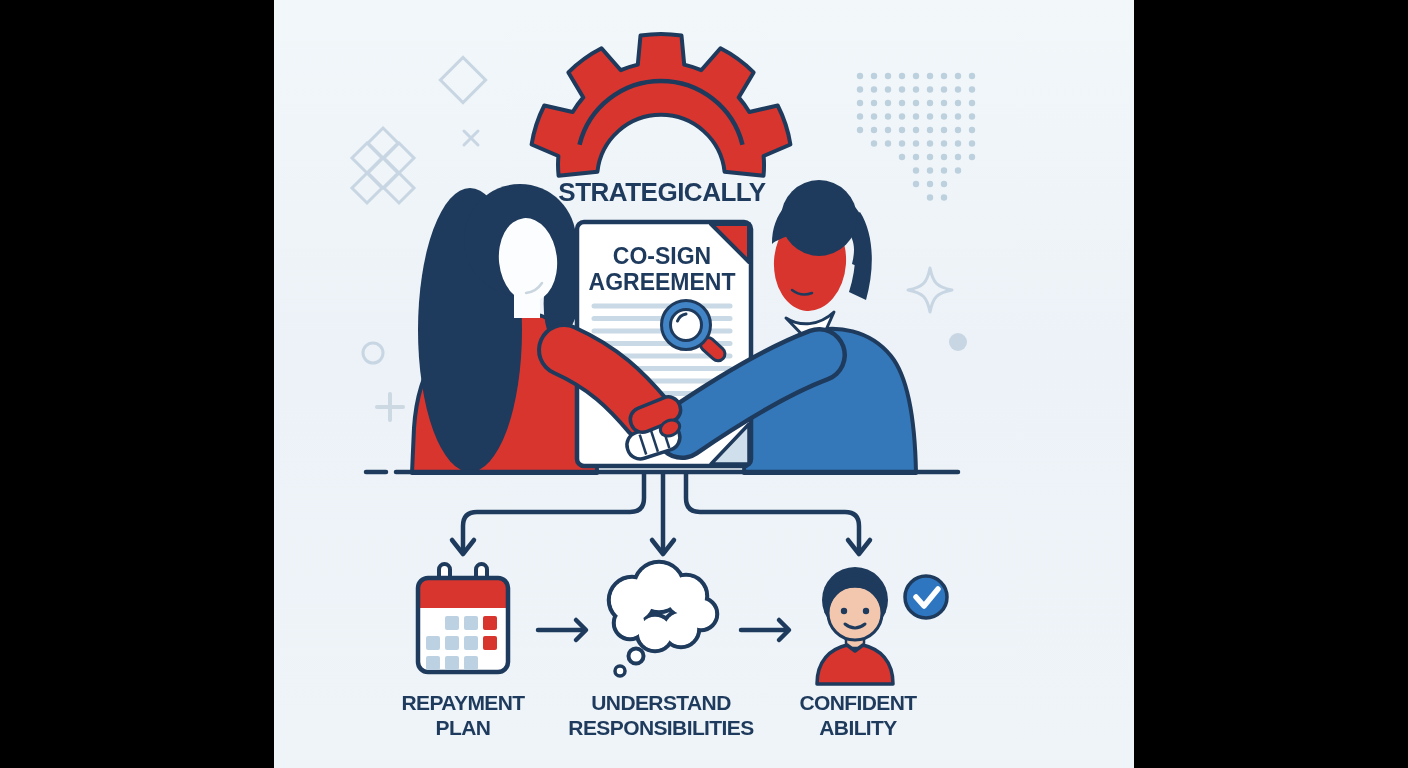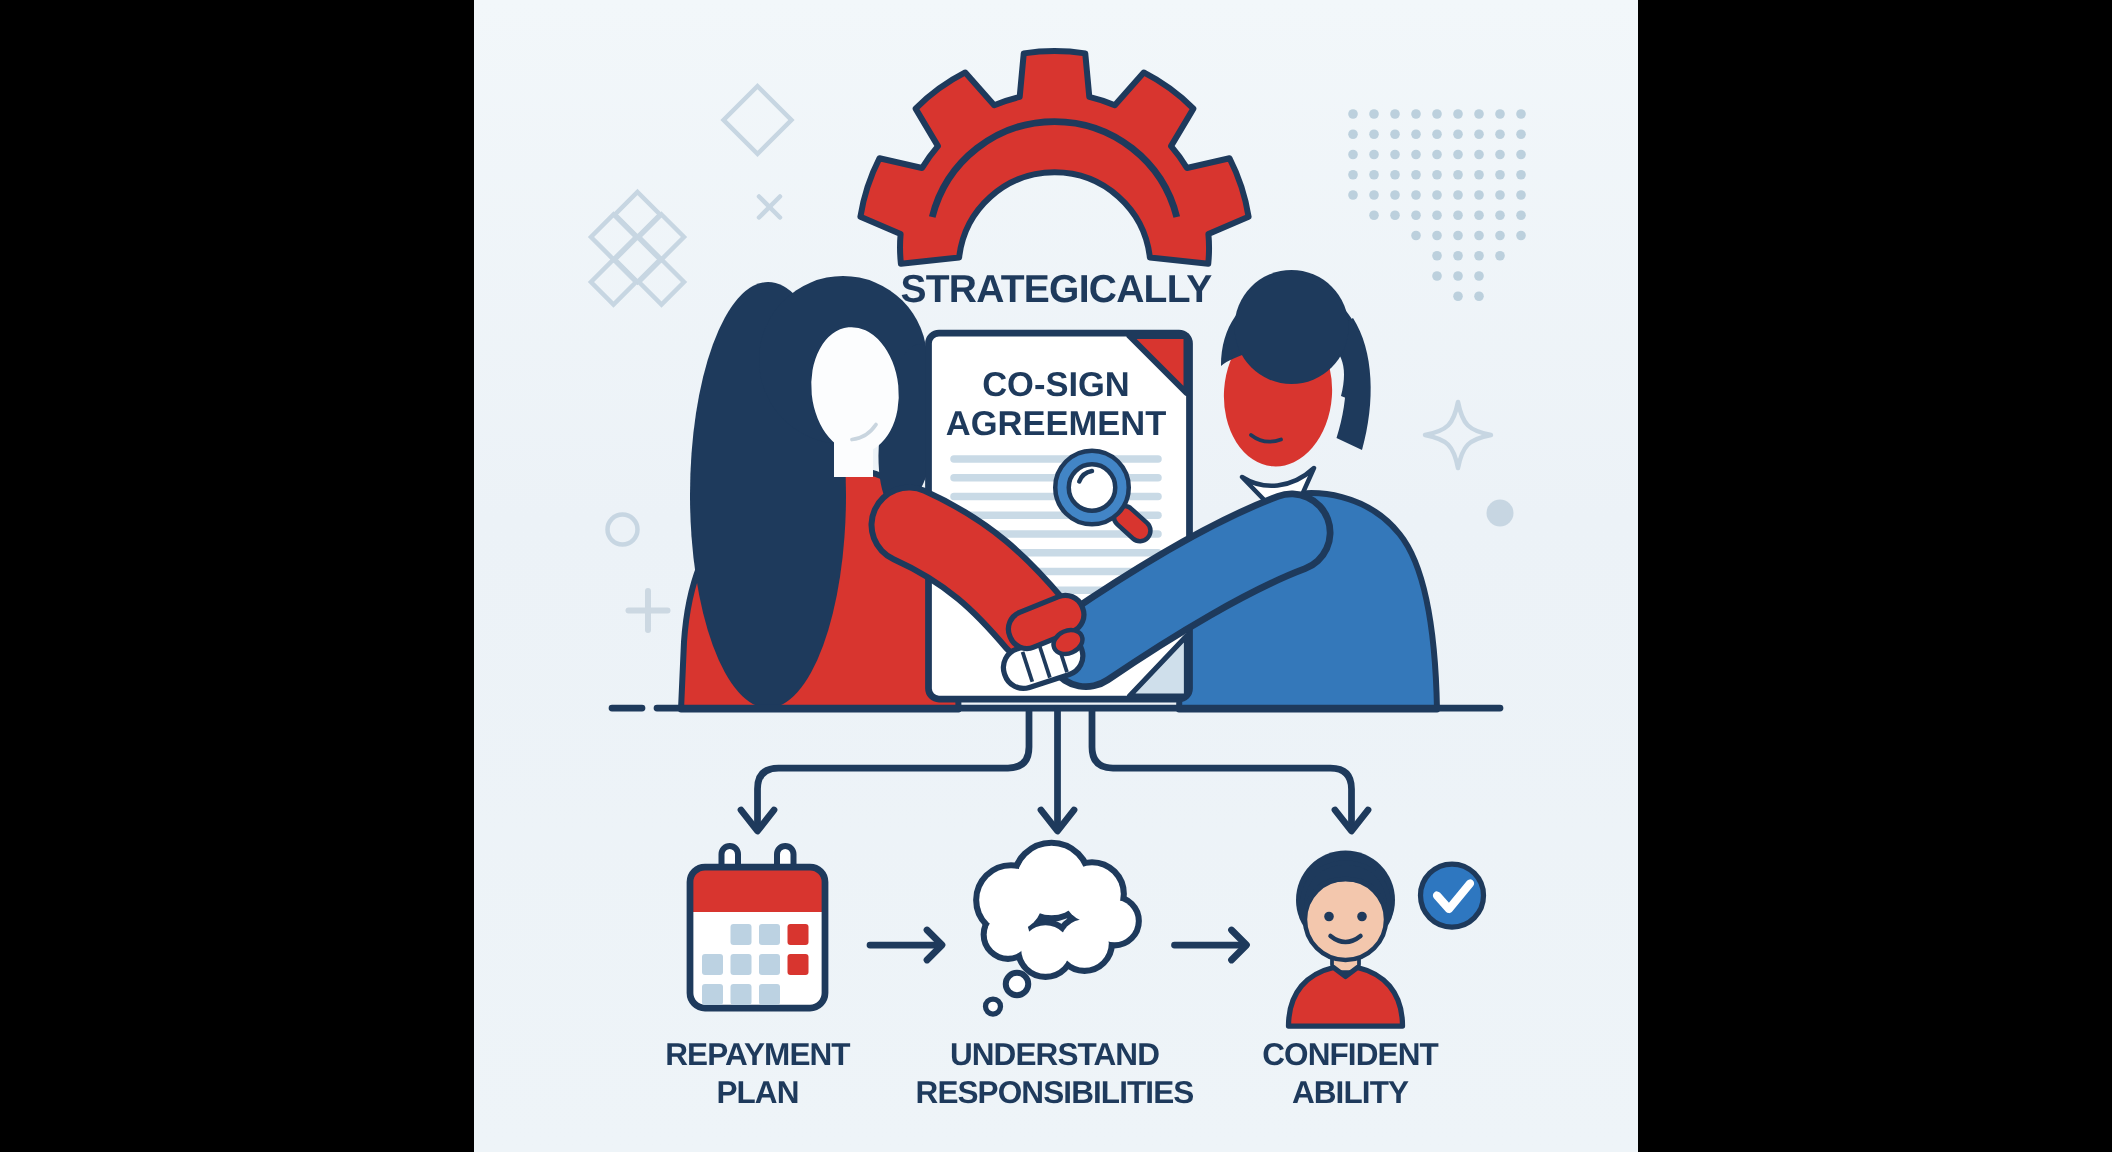--- a/index.html
+++ b/index.html
@@ -13,21 +13,21 @@
     --bg:#eef3f8;
   }
   html,body{margin:0;padding:0;}
   body{
     width:1408px;height:768px;background:#000;
     display:flex;justify-content:center;align-items:stretch;
     font-family:"Liberation Sans", sans-serif;
     overflow:hidden;
   }
   .canvas{
-    width:776px;height:768px;
+    width:860px;height:768px;
     background:linear-gradient(180deg,#f2f7fa 0%, #ecf2f7 45%, #eef4f8 100%);
     position:relative;
   }
   svg text{fill:var(--navy);font-weight:700;}
   .title-txt{font-size:26px;letter-spacing:-0.5px;}
   .doc-txt{font-size:23px;letter-spacing:0px;}
   .lbl{font-size:21px;letter-spacing:-0.6px;}
   .outline{stroke:var(--navy);stroke-linejoin:round;stroke-linecap:round;}
 </style>
 </head>

